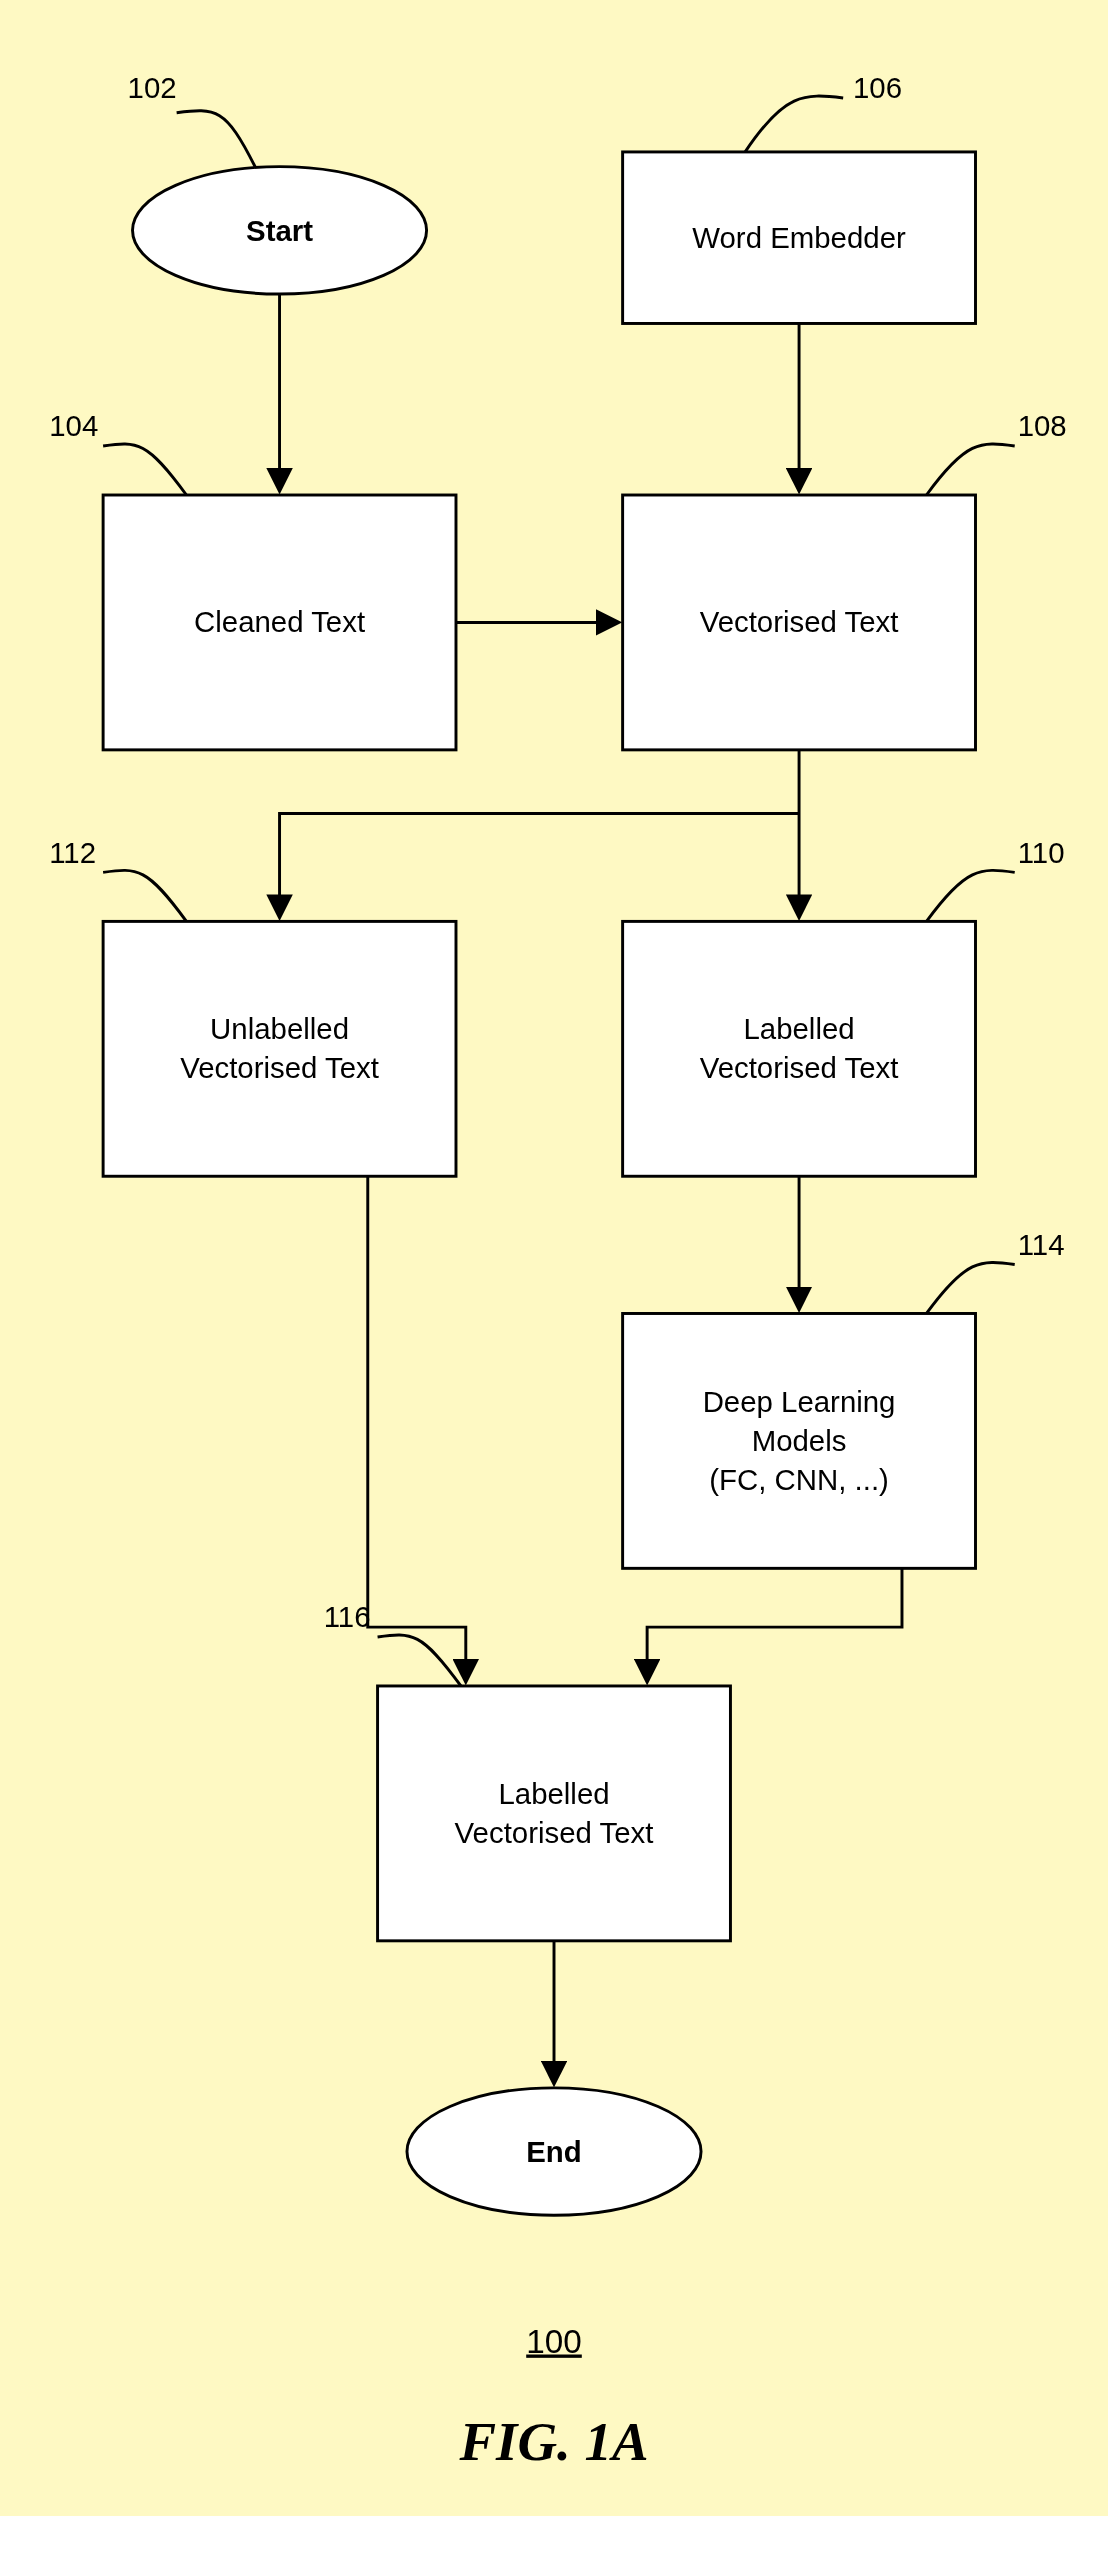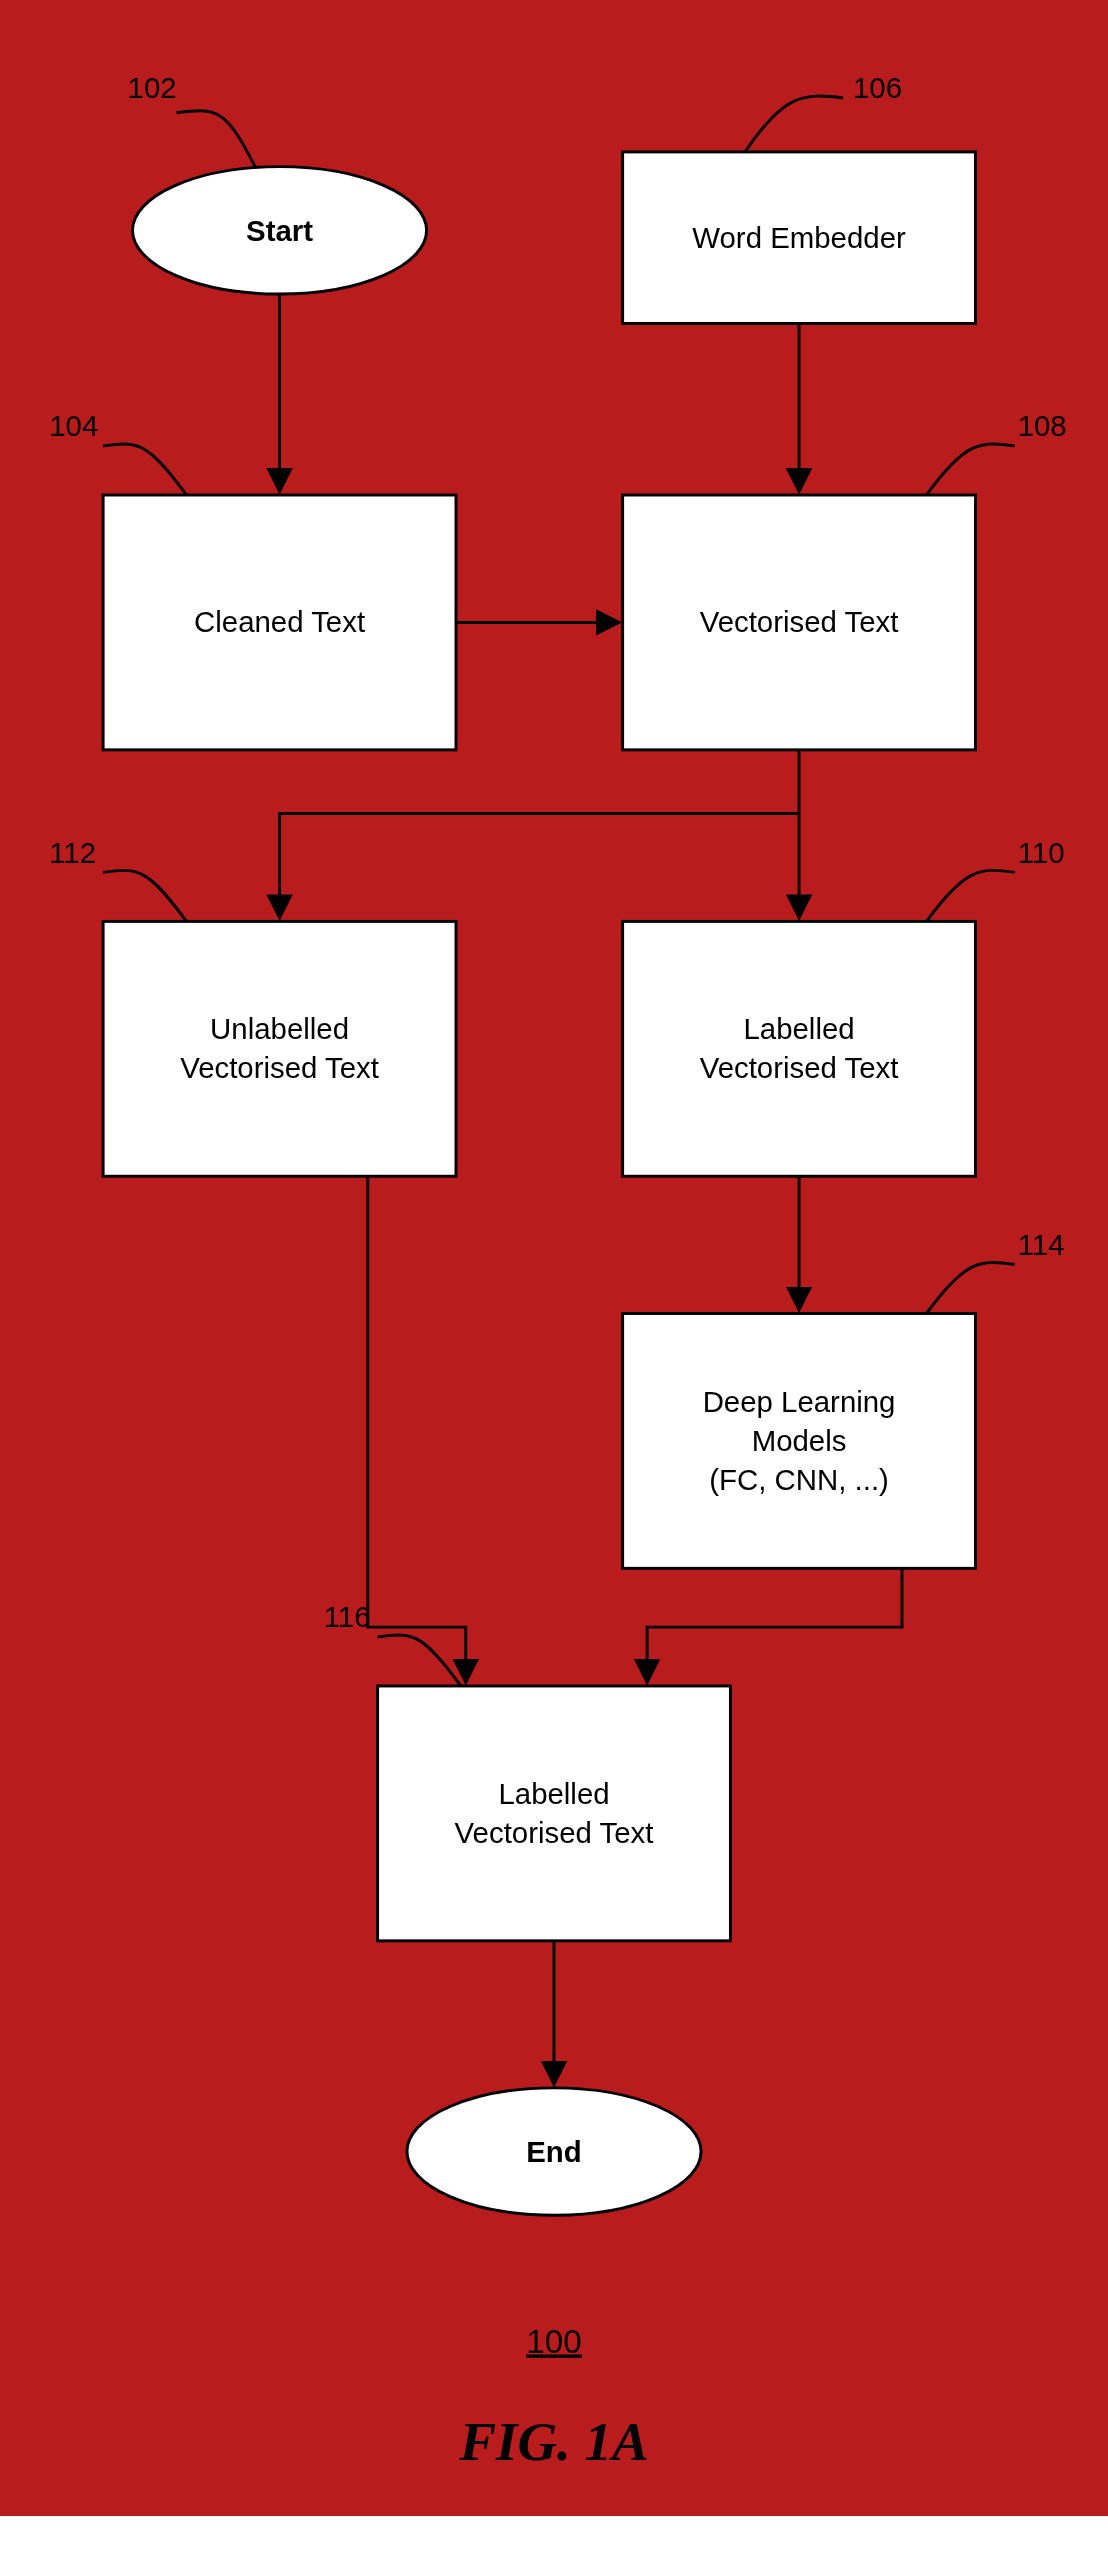--- a/index.html
+++ b/index.html
@@ -5,21 +5,21 @@
   html, body {
     margin: 0;
     padding: 0;
     background: #ffffff;
     font-family: Arial, Helvetica, sans-serif;
   }
   .page {
     position: relative;
     width: 1109px;
     height: 2516px;
-    background: #b91c1c;
+    background: #fef9c3;
   }
   svg { display: block; }
   .node-text {
     font-family: Arial, Helvetica, sans-serif;
     font-size: 30px;
     fill: #000;
   }
   .ref-text {
     font-family: Arial, Helvetica, sans-serif;
     font-size: 30px;

